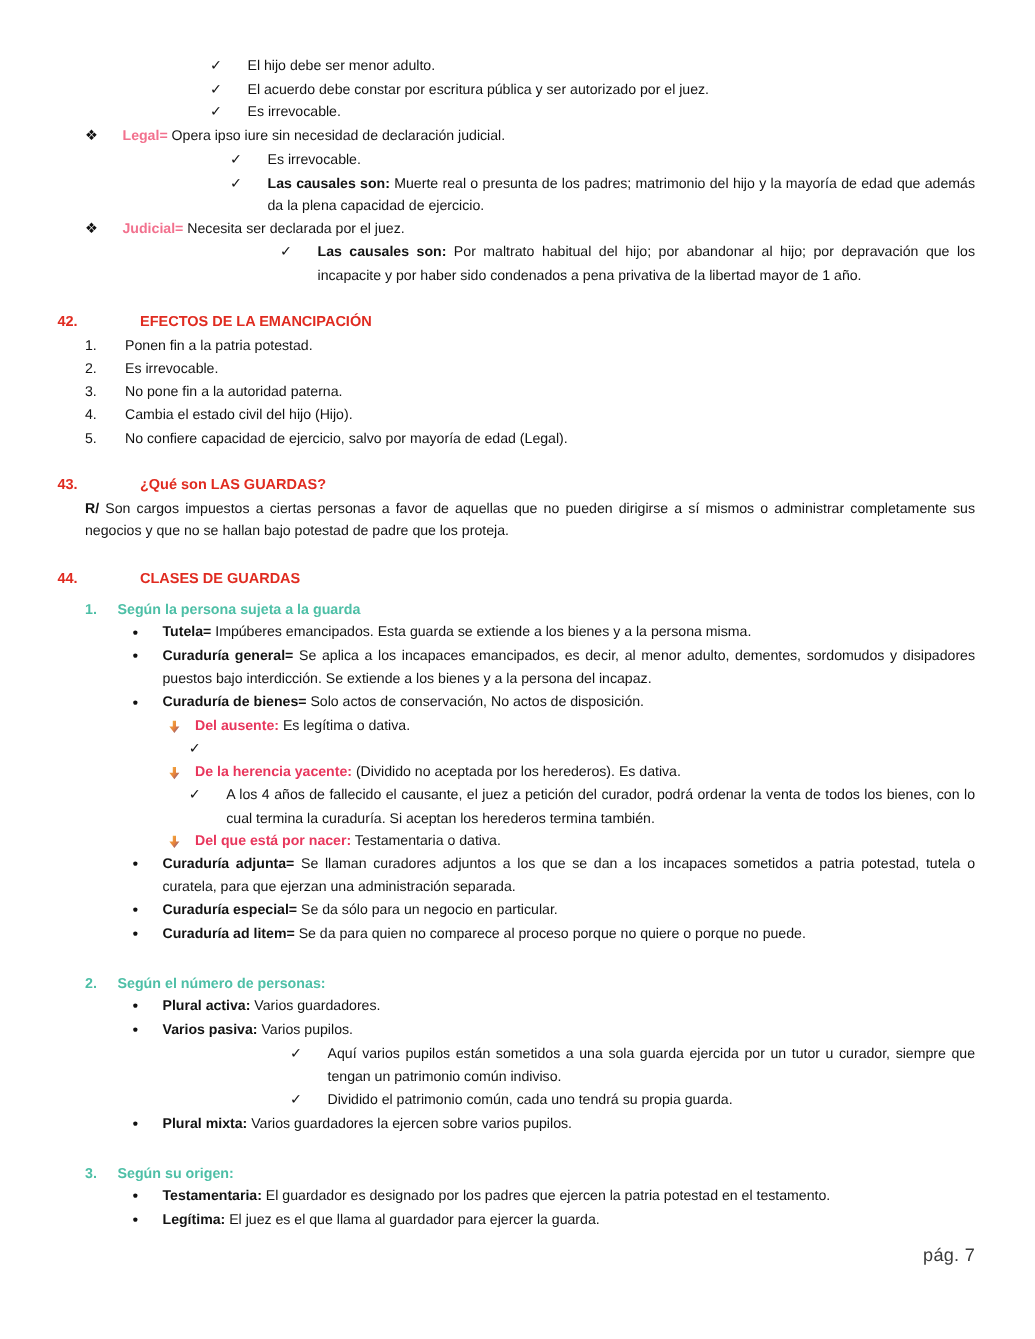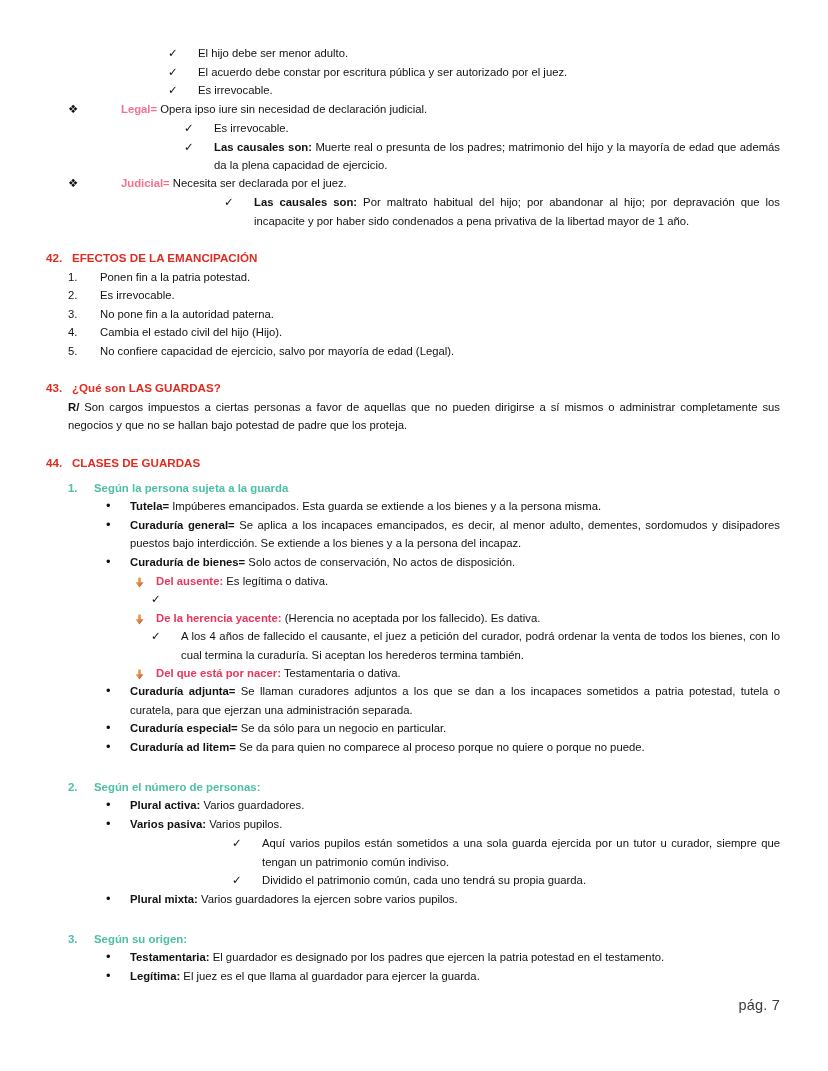--- a/index.html
+++ b/index.html
@@ -76,41 +76,41 @@
   
   .q-head {
     display: flex;
     align-items: center;
     color: #E02B20;
     font-weight: bold;
     font-size: 11.6px;
     margin-top: 19px;
   }
   .q-head .qn { flex: 0 0 26px; }
-  .q-head .qt { flex: 1 1 auto; }
+  .q-head .qt { flex: 1 1 auto; margin-left: 40px; }
 
   .sub-head {
     display: flex;
     align-items: flex-start;
     color: #4DBFA6;
     font-weight: bold;
     font-size: 11.4px;
     margin-top: 6px;
   }
   .sub-head .sn { flex: 0 0 26px; padding-left: 22px; box-sizing: content-box; }
   .sub-head .st { flex: 1 1 auto; }
 
   .answer {
     padding-left: 22px;
     text-align: justify;
   }
   .answer b { font-weight: bold; }
 
   b, strong { font-weight: bold; }
-  .pink { color: #F2718E; font-weight: bold; margin-left: 23px; }
+  .pink { color: #F2718E; font-weight: bold; }
   .crimson { color: #E8365C; font-weight: bold; }
   .gap-md { height: 15px; }
 
   .pagenum {
     position: absolute;
     right: 48px;
     bottom: 58px;
     font-size: 14.5px;
     color: #3a3a3a;
     letter-spacing: .2px;
@@ -229,21 +229,21 @@
     <div class="row ind-check4">
       <span class="marker check">✓</span>
     </div>
 
     <div class="row ind-arrow">
       <span class="marker arrow">
         <svg class="arrow-glyph" viewBox="0 0 12 12" aria-hidden="true">
           <path d="M4.6 0.6h2.8v5.0h3.0L6 11.4 1.6 5.6h3.0z" fill="url(#ag1)"></path>
         </svg>
       </span>
-      <span class="txt noj"><span class="crimson">De la herencia yacente:</span> <span>(Herencia no aceptada por los fallecido). Es dativa.</span></span>
+      <span class="txt noj"><span class="crimson">De la herencia yacente:</span> <span>(Dividido no aceptada por los herederos). Es dativa.</span></span>
     </div>
     <div class="row ind-check4">
       <span class="marker check">✓</span>
       <span class="txt">A los 4 años de fallecido el causante, el juez a petición del curador, podrá ordenar la venta de todos los bienes, con lo cual termina la curaduría. Si aceptan los herederos termina también.</span>
     </div>
 
     <div class="row ind-arrow">
       <span class="marker arrow">
         <svg class="arrow-glyph" viewBox="0 0 12 12" aria-hidden="true">
           <path d="M4.6 0.6h2.8v5.0h3.0L6 11.4 1.6 5.6h3.0z" fill="url(#ag1)"></path>

